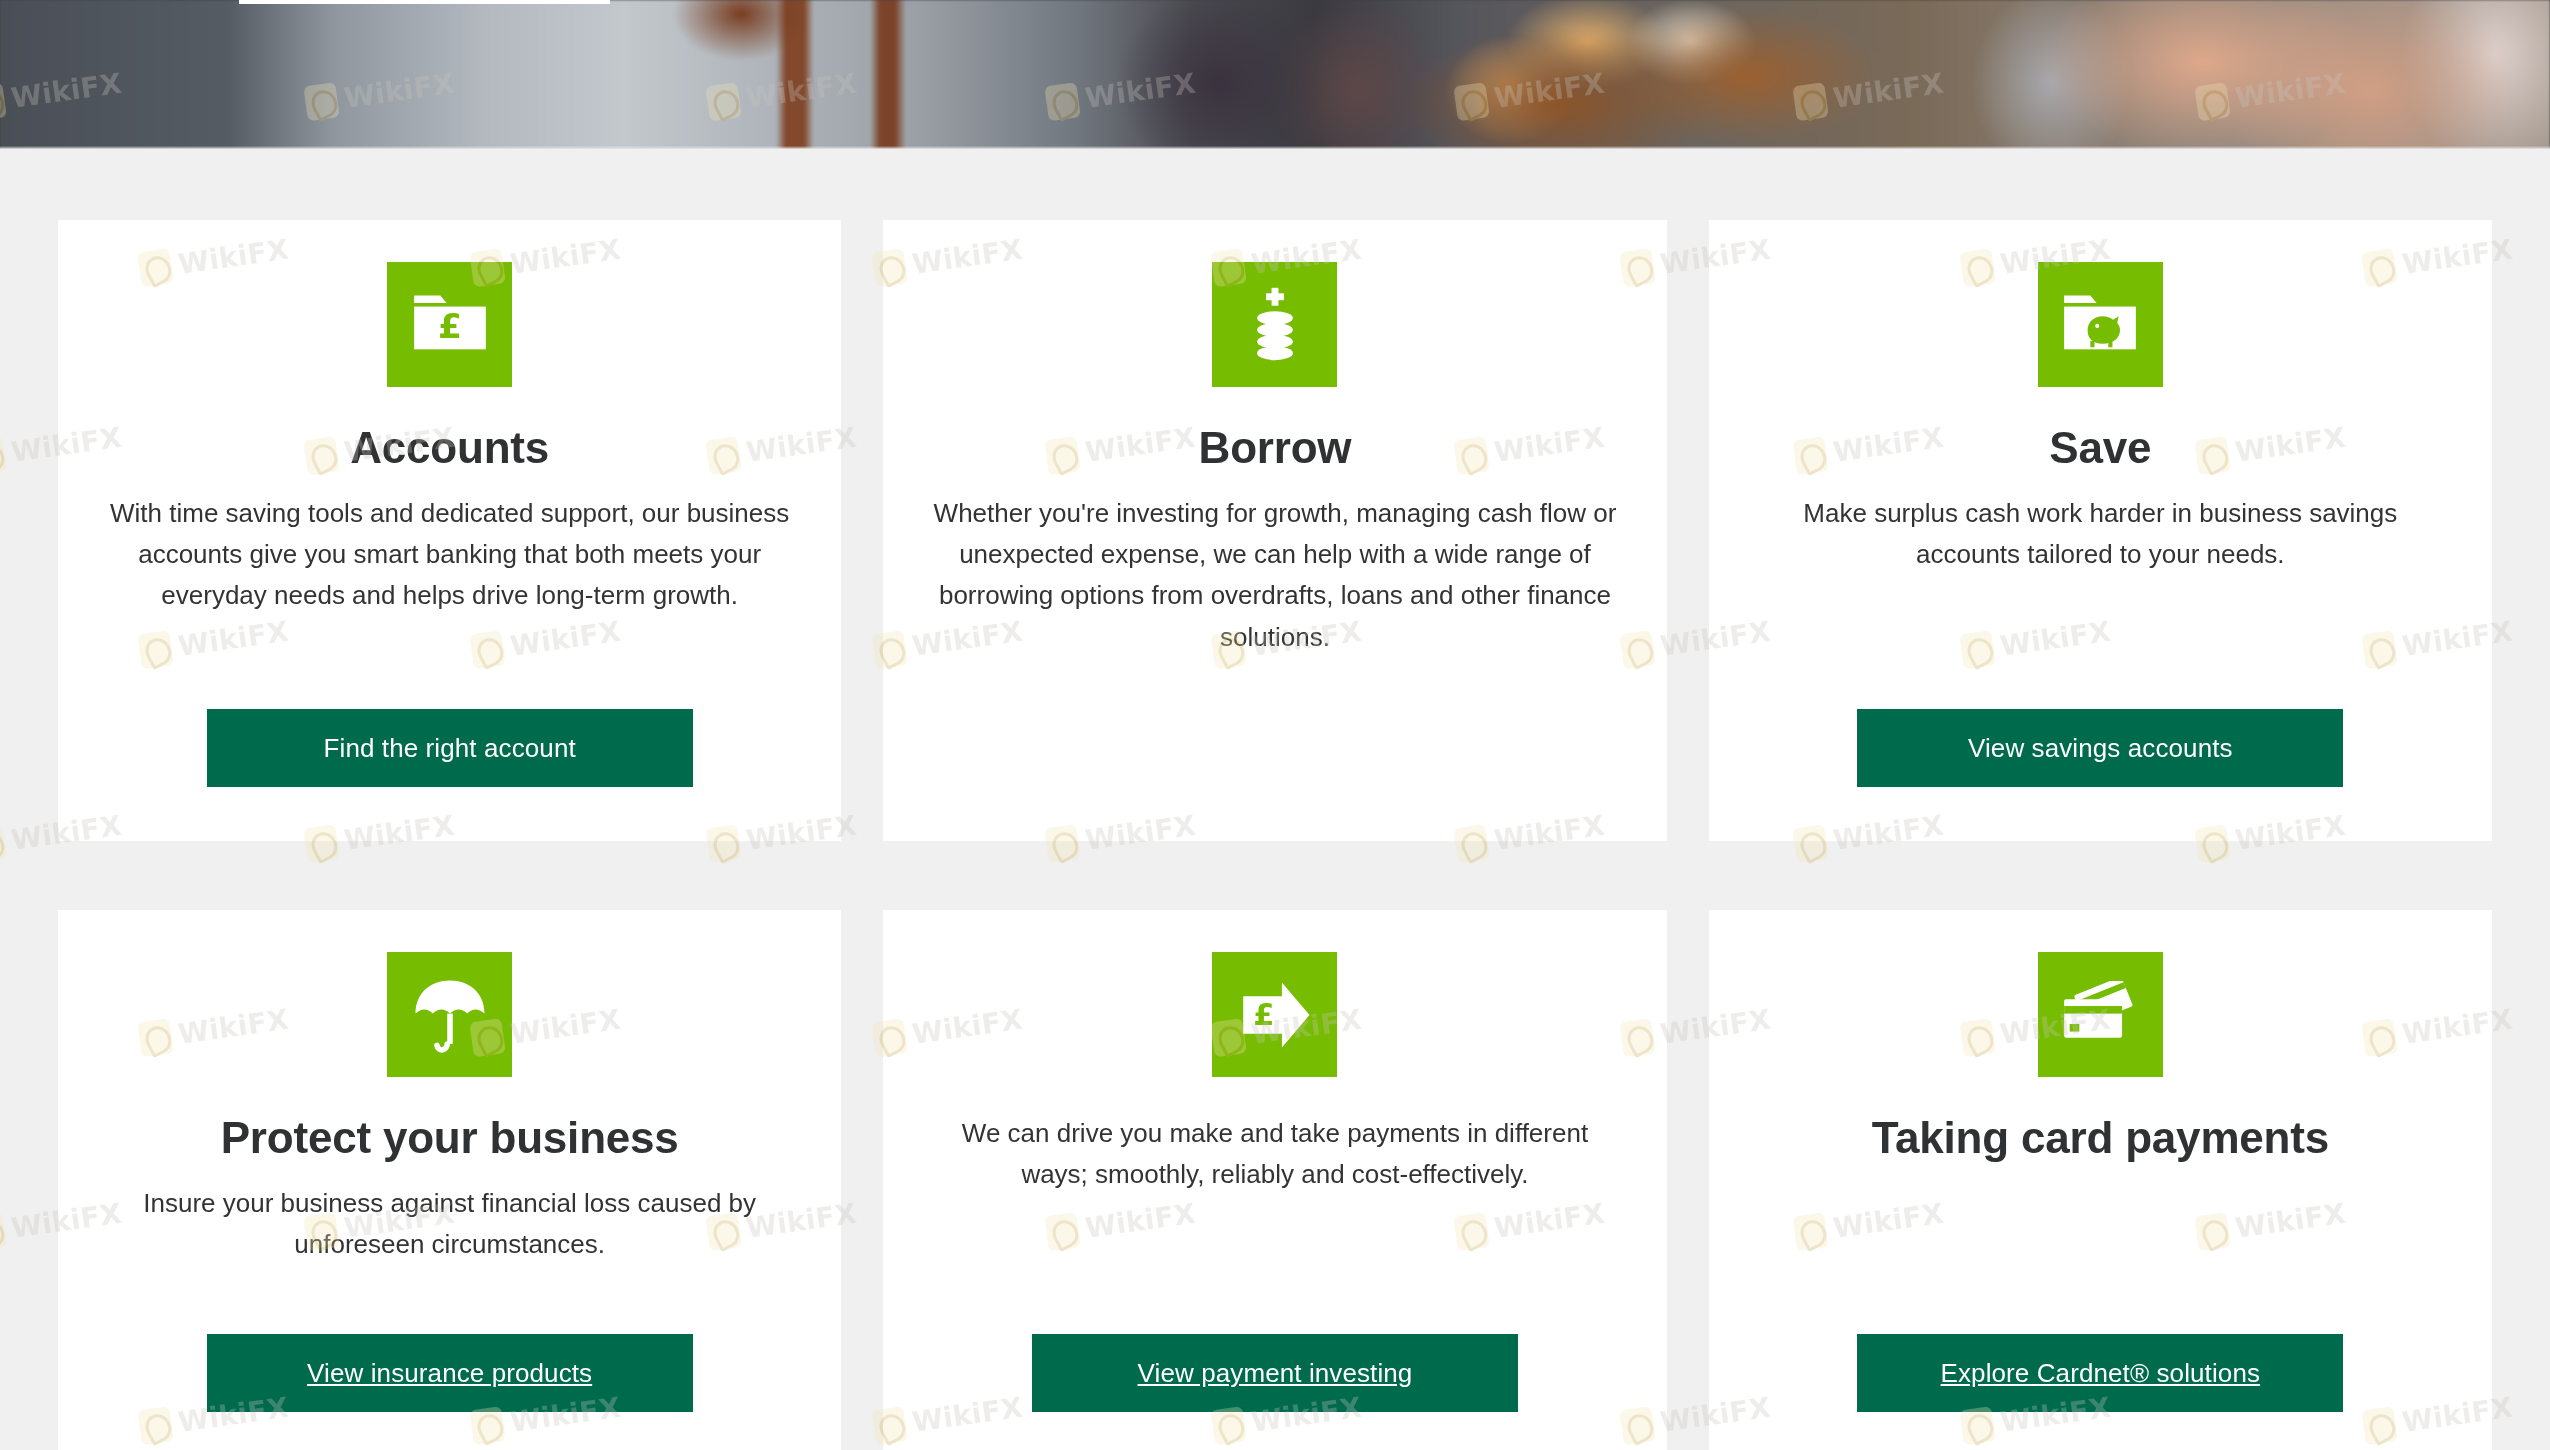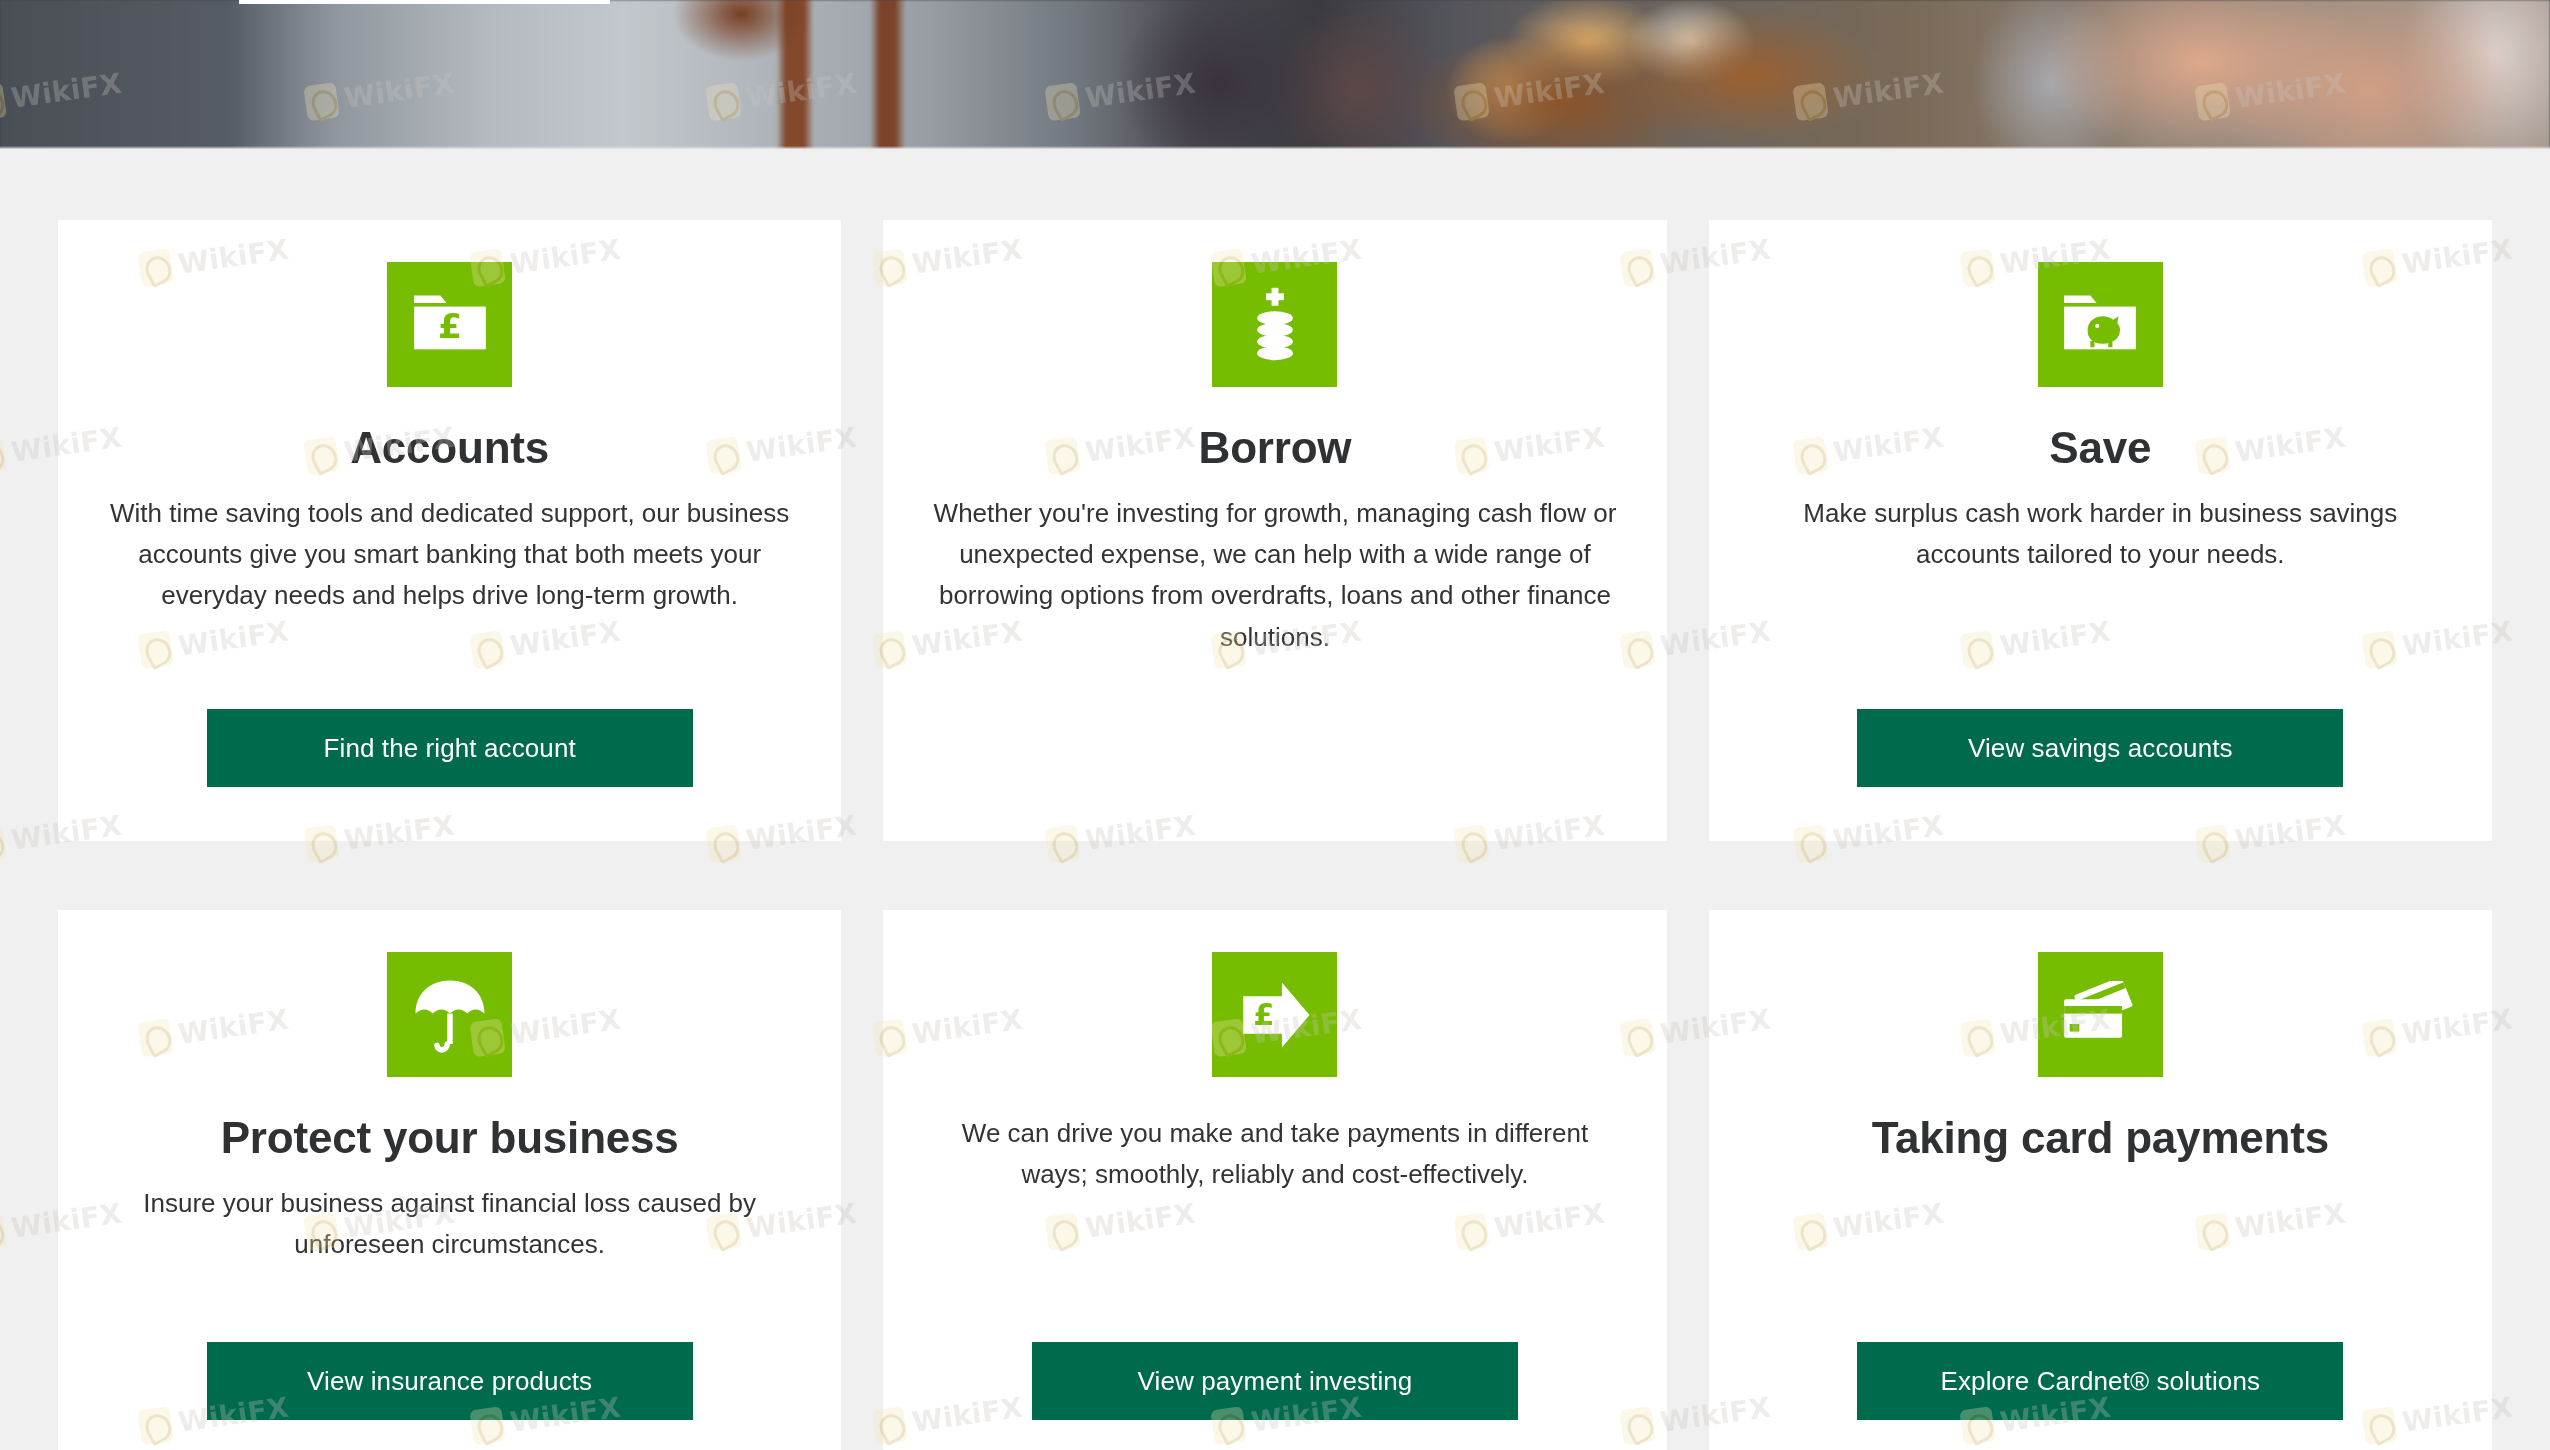--- a/index.html
+++ b/index.html
@@ -152,21 +152,21 @@
     border:none;
     cursor:pointer;
     display:flex;
     align-items:center;
     justify-content:center;
     text-align:center;
     line-height:1;
     letter-spacing:0.1px;
   }
   .card-row-1 .card-cta { margin-top:auto; margin-bottom:26px; }
-  .card-row-2 .card-cta { margin-top:auto; margin-bottom:16px; }
+  .card-row-2 .card-cta { margin-top:auto; margin-bottom:24px;text-decoration:underline; }
 </style>
 </head>
 <body>
 
 <div class="hero">
   <div class="hero-photo"></div>
   <div class="hero-topbar"></div>
   <div class="hero-bottomfade"></div>
 </div>
 

